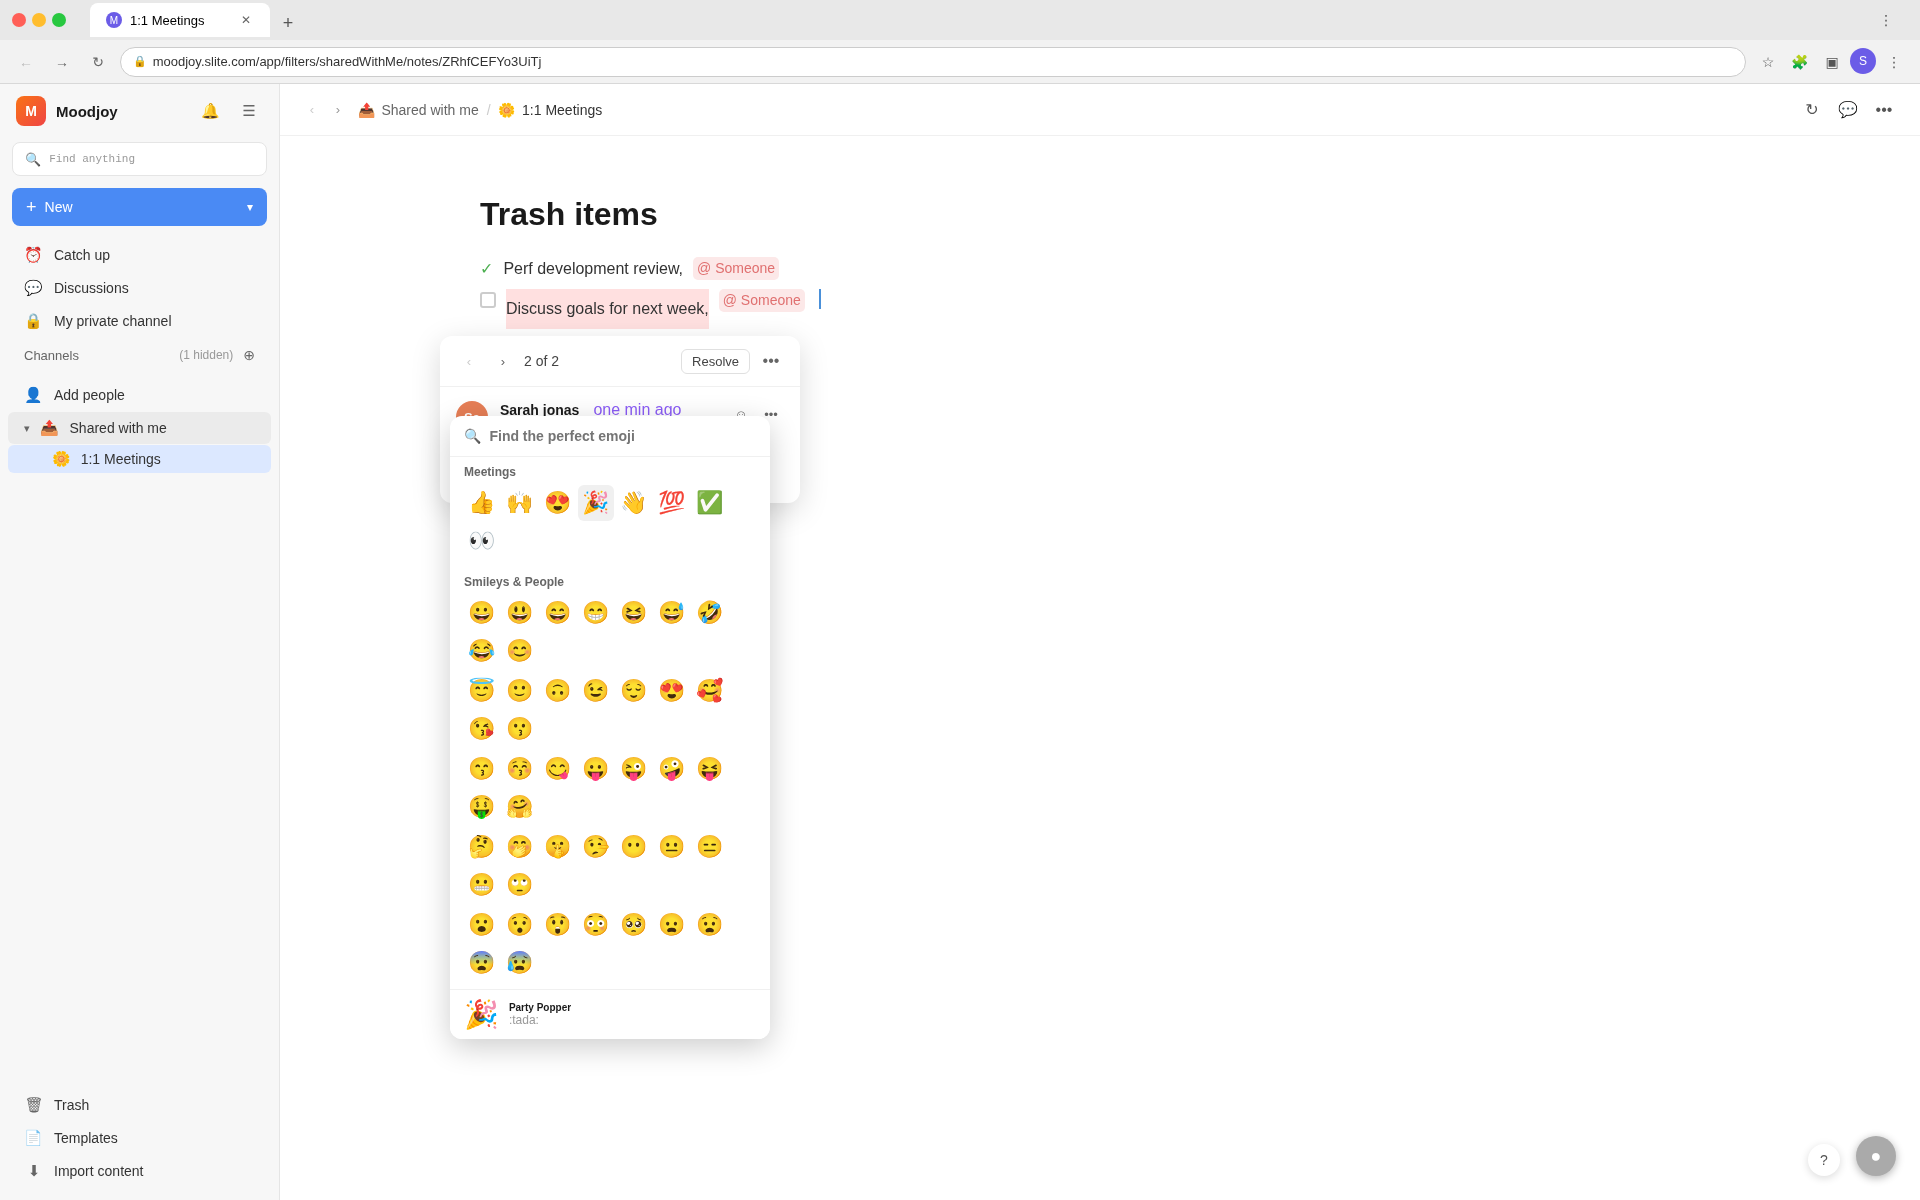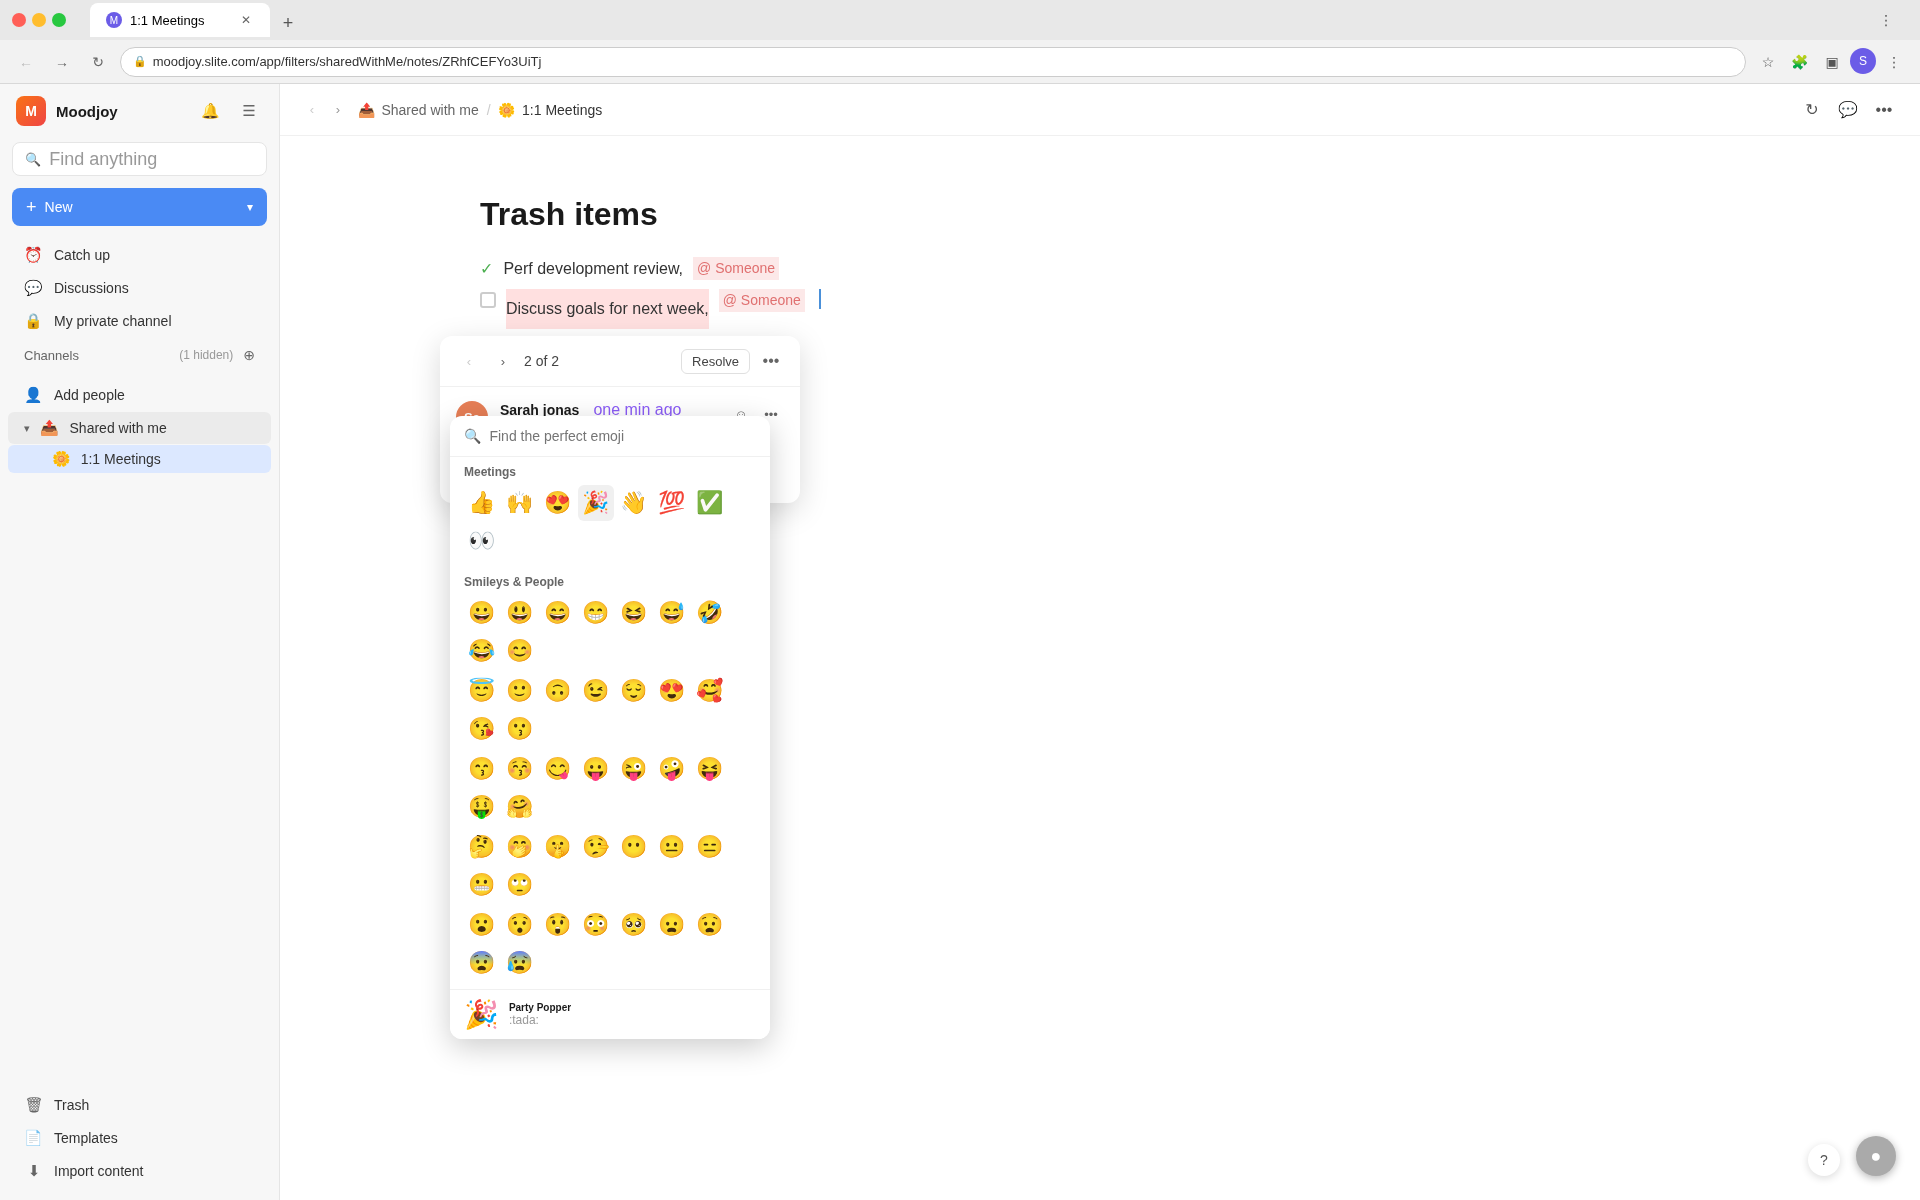--- a/index.html
+++ b/index.html
@@ -31,21 +31,21 @@
     .app-layout { display: flex; flex: 1; overflow: hidden; }
 
     
     .sidebar { width: 280px; background: #f7f7f7; display: flex; flex-direction: column; border-right: 1px solid #e5e5e5; flex-shrink: 0; }
     .sidebar-header { padding: 12px 16px; display: flex; align-items: center; gap: 10px; }
     .workspace-avatar { width: 30px; height: 30px; border-radius: 8px; background: linear-gradient(135deg, #f97316, #ef4444); color: white; font-size: 14px; display: flex; align-items: center; justify-content: center; font-weight: 600; }
     .workspace-name { font-size: 15px; font-weight: 600; color: #1a1a1a; flex: 1; }
     .sidebar-icon-btn { width: 28px; height: 28px; display: flex; align-items: center; justify-content: center; border-radius: 6px; color: #666; font-size: 15px; cursor: pointer; }
     .search-bar { margin: 4px 12px 8px; background: white; border-radius: 8px; height: 34px; display: flex; align-items: center; padding: 0 12px; gap: 8px; border: 1px solid #e5e5e5; cursor: pointer; }
     .search-icon { color: #999; font-size: 13px; }
-    .search-text { font-size: 18px; color: #999; }
+    .search-text { font-size: 11px; color: #999; font-family: Liberation Mono, monospace; }
     .new-btn { margin: 4px 12px 8px; background: #4a8af4; border-radius: 8px; height: 38px; display: flex; align-items: center; padding: 0 14px; gap: 8px; cursor: pointer; color: white; font-size: 14px; font-weight: 500; }
     .new-btn-plus { font-size: 18px; line-height: 1; }
     .new-btn-chevron { margin-left: auto; font-size: 12px; }
     .sidebar-nav { flex: 1; overflow-y: auto; padding: 4px 0; }
     .nav-item { display: flex; align-items: center; padding: 6px 16px; gap: 10px; cursor: pointer; border-radius: 6px; margin: 1px 8px; font-size: 14px; color: #333; }
     .nav-item-icon { width: 20px; height: 20px; display: flex; align-items: center; justify-content: center; font-size: 15px; color: #666; }
     .nav-item-label { flex: 1; }
     .channels-header { display: flex; align-items: center; padding: 6px 16px; gap: 10px; cursor: pointer; font-size: 13px; color: #666; margin: 4px 8px 1px; }
     .channels-label { flex: 1; font-weight: 500; }
     .channels-badge { font-size: 12px; color: #999; }
@@ -75,21 +75,21 @@
     .header-actions { display: flex; gap: 4px; }
     .header-action-btn { width: 32px; height: 32px; display: flex; align-items: center; justify-content: center; border-radius: 6px; cursor: pointer; color: #555; font-size: 16px; }
 
     
     .doc-content { flex: 1; overflow-y: auto; padding: 60px 200px; position: relative; }
     .doc-title { font-size: 32px; font-weight: 700; color: #1a1a1a; margin-bottom: 24px; }
     .action-items-section { margin-bottom: 20px; }
     .checklist-item { display: flex; align-items: flex-start; gap: 10px; margin-bottom: 8px; font-size: 16px; color: #333; line-height: 1.5; }
     .check-done { color: #4caf50; font-size: 16px; }
     .check-box { width: 16px; height: 16px; border: 2px solid #ccc; border-radius: 3px; flex-shrink: 0; margin-top: 3px; }
-    .mention { background: #fce8e8; color: #e07070; border-radius: 0; padding: 1px 4px; font-size: 14px; }
+    .mention { background: #fce8e8; color: #e07070; border-radius: 5px; padding: 1px 4px; font-size: 14px; }
     .cursor-line { width: 2px; height: 20px; background: #4a90d9; display: inline-block; margin-left: 4px; animation: blink 1s step-end infinite; }
     @keyframes blink { 50% { opacity: 0; } }
     .section-heading { font-size: 20px; font-weight: 700; color: #1a1a1a; margin: 24px 0 12px; }
     .section-heading.highlighted { background: #fff9c4; display: inline; padding: 2px 4px; border-radius: 3px; }
 
     
     .comment-popup { position: absolute; top: 200px; left: 160px; width: 360px; background: white; border-radius: 12px; box-shadow: 0 8px 30px rgba(0,0,0,0.15); z-index: 100; overflow: visible; }
     .comment-popup-header { display: flex; align-items: center; padding: 12px 16px; border-bottom: 1px solid #f0f0f0; gap: 8px; }
     .comment-nav-btn { width: 26px; height: 26px; display: flex; align-items: center; justify-content: center; border-radius: 5px; cursor: pointer; color: #666; font-size: 13px; }
     .comment-nav-btn.disabled { color: #ccc; }
@@ -103,21 +103,21 @@
     .comment-author { font-size: 14px; font-weight: 600; color: #1a1a1a; }
     .comment-time { font-size: 16px; color: #8b5cf6; margin-left: 8px; }
     .comment-row { display: flex; gap: 12px; margin-bottom: 12px; position: relative; }
     .comment-row-actions { position: absolute; right: 0; top: 0; display: flex; gap: 4px; }
     .comment-action-btn { width: 26px; height: 26px; display: flex; align-items: center; justify-content: center; border-radius: 5px; cursor: pointer; color: #666; font-size: 13px; }
 
     
     .emoji-picker { position: absolute; top: 290px; left: 160px; width: 320px; background: white; border-radius: 12px; box-shadow: 0 8px 30px rgba(0,0,0,0.2); z-index: 200; overflow: hidden; }
     .emoji-search { display: flex; align-items: center; padding: 12px 14px; gap: 8px; border-bottom: 1px solid #f0f0f0; }
     .emoji-search-icon { color: #999; font-size: 14px; }
-    .emoji-search-input { flex: 1; border: none; outline: none; font-size: 14px; color: #4d7c0f; background: transparent; }
+    .emoji-search-input { flex: 1; border: none; outline: none; font-size: 14px; color: #4d7c0f; background: transparent; font-weight: bold; }
     .emoji-section { padding: 8px 14px 4px; }
     .emoji-section-title { font-size: 12px; font-weight: 600; color: #666; margin-bottom: 6px; text-transform: none; }
     .emoji-grid { display: flex; flex-wrap: wrap; gap: 2px; margin-bottom: 4px; }
     .emoji-btn { width: 36px; height: 36px; display: flex; align-items: center; justify-content: center; font-size: 22px; cursor: pointer; border-radius: 6px; transition: background 0.1s; }
     .emoji-btn.hovered { background: #f0f0f0; }
     .emoji-tooltip { display: flex; align-items: center; gap: 10px; padding: 8px 14px; border-top: 1px solid #f0f0f0; background: white; }
     .emoji-tooltip-icon { font-size: 28px; }
     .emoji-tooltip-info { display: flex; flex-direction: column; }
     .emoji-tooltip-name { font-size: 10px; font-weight: 600; color: #1a1a1a; }
     .emoji-tooltip-code { font-size: 12px; color: #999; }

